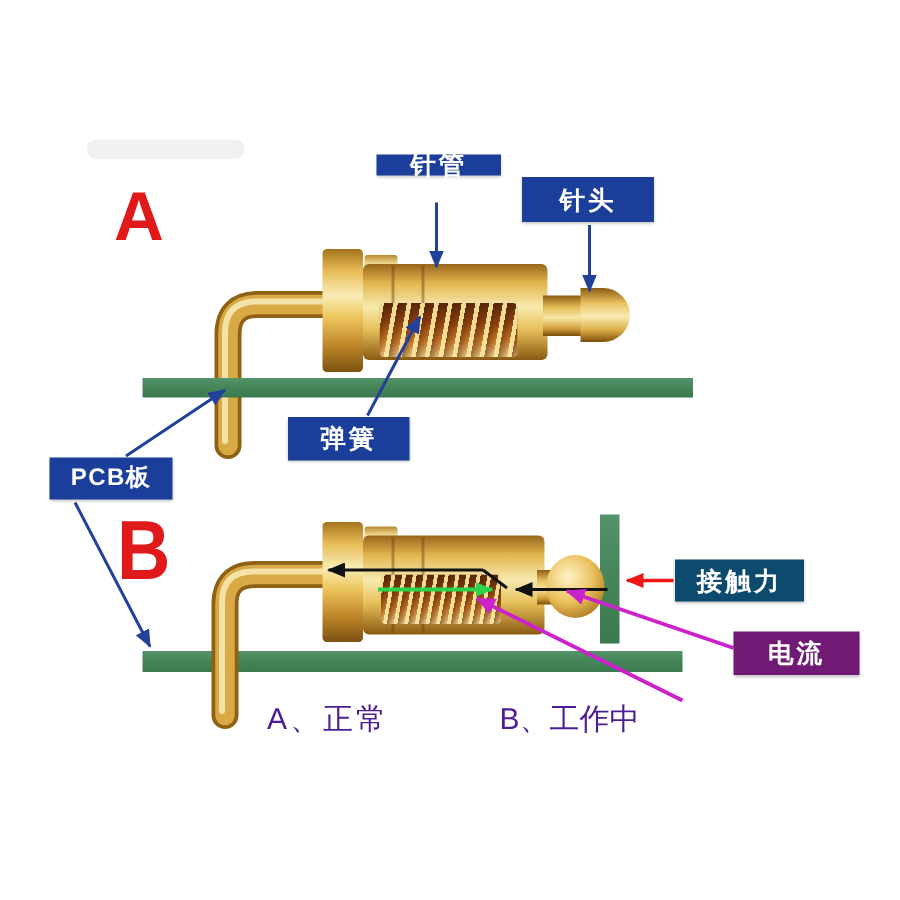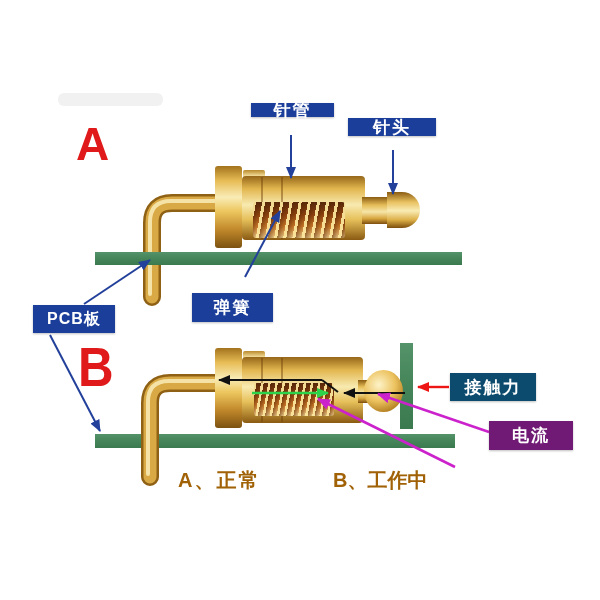--- a/index.html
+++ b/index.html
@@ -39,32 +39,32 @@
       linear-gradient(180deg,#57280a 0%,#93450f 35%,#cf7d2a 68%,#eed08e 100%);
   }
 
   
   .lbox{
     display:flex;align-items:center;justify-content:center;
     font-weight:bold;font-size:17px;letter-spacing:2px;line-height:1;
     color:#ffffff;background:#1b3e9b;box-shadow:0 1px 2px rgba(0,0,0,0.25);
   }
   .lbox-needle-tube{left:251px;top:103px;width:83px;height:14px;}
-  .lbox-needle-head{left:348px;top:118px;width:88px;height:18px;text-align:right;}
-  .lbox-spring{left:192px;top:278px;width:81px;height:29px;margin-top:15px;}
+  .lbox-needle-head{left:348px;top:118px;width:88px;height:30px;text-align:right;}
+  .lbox-spring{left:192px;top:278px;width:81px;height:29px;}
   .lbox-pcb{left:33px;top:305px;width:82px;height:28px;font-size:16px;letter-spacing:1px;}
   .lbox-contact{left:450px;top:373px;width:86px;height:28px;background:#0c4a6e;}
   .lbox-current{left:489px;top:421px;width:84px;height:29px;background:#701a75;}
   .lbox-spin{left:453px;top:466px;width:85px;height:28px;background:#35f554;color:#111111;}
 
   .letter{color:#e01a1a;font-weight:bold;line-height:1;}
   .letter-a{left:76px;top:121px;font-size:46px;}
   .letter-b{left:78px;top:339px;font-size:56px;transform:scaleX(0.88);transform-origin:left;}
 
-  .caption{color:#a16207;font-weight:bold;font-size:20px;line-height:1;}
+  .caption{color:#4c1d95;font-weight:normal;font-size:20px;line-height:1;}
   .caption-a{left:178px;top:470px;letter-spacing:2px;}
   .caption-b{left:333px;top:470px;}
 
   .smudge{left:58px;top:93px;width:105px;height:13px;background:#f1f1f1;border-radius:6px;}
 </style>
 </head>
 <body>
 
 <div class="stage">
 

